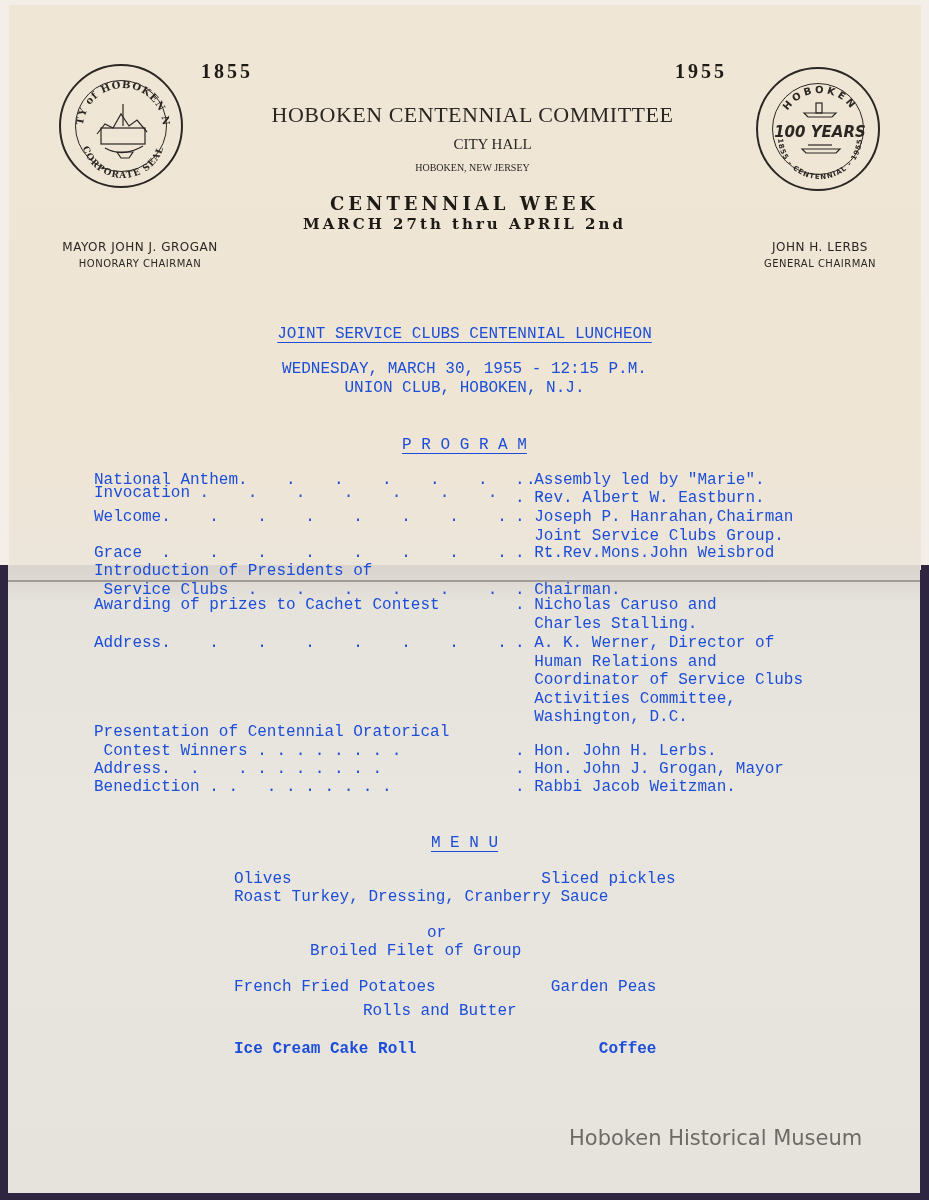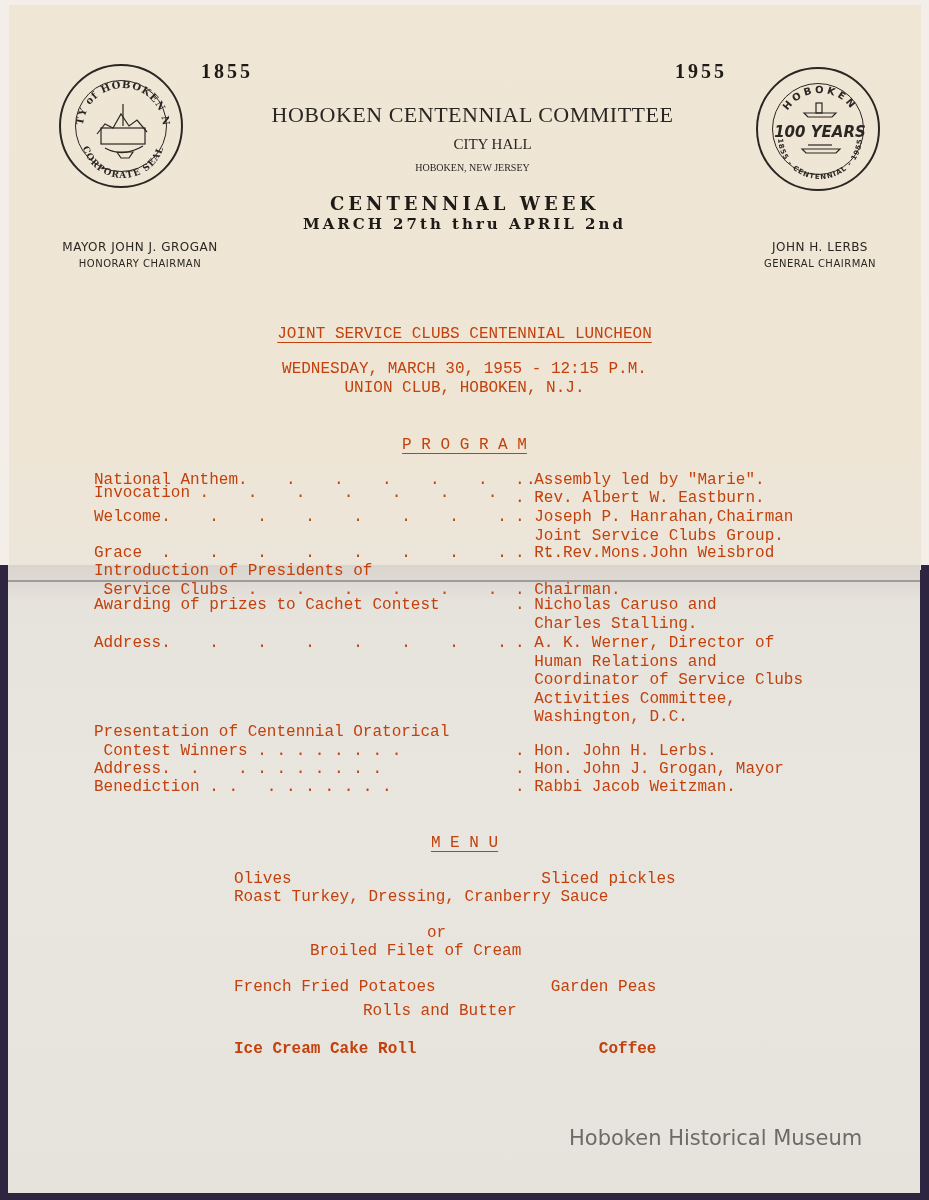--- a/index.html
+++ b/index.html
@@ -30,21 +30,21 @@
   }
   .seal svg { position: absolute; left: 0; top: 0; }
 
   .year { position: absolute; top: 60px; font-family: Liberation Serif, serif; font-weight: bold; font-size: 20px; color: #1e1a16; letter-spacing: 3px; }
   .lh-title { position: absolute; left: 8px; width: 929px; text-align: center; font-family: Liberation Serif, serif; color: #2a2622; }
   .lh-slab { position: absolute; left: 0; width: 929px; text-align: center; font-family: "DejaVu Serif", serif; font-weight: bold; color: #1e1a16; }
   .officer { position: absolute; text-align: center; font-family: "DejaVu Sans", sans-serif; color: #2a2622; }
   .officer .name { font-size: 12px; letter-spacing: 0.5px; }
   .officer .role { font-size: 10px; letter-spacing: 0.5px; margin-top: 4px; }
 
-  .tw { position: absolute; font-family: "Liberation Mono", monospace; font-size: 16px; color: #c2410c; white-space: pre; line-height: 18.5px; }
+  .tw { position: absolute; font-family: "Liberation Mono", monospace; font-size: 16px; color: #1d4ed8; white-space: pre; line-height: 18.5px; }
   .center { left: 0; width: 929px; text-align: center; }
   .ul { text-decoration: underline; text-underline-offset: 4px; }
 
   .watermark { position: absolute; left: 569px; top: 1126px; font-family: "DejaVu Sans", sans-serif; font-size: 21px; color: #6e6a66; }
 </style>
 </head>
 <body>
 
 <div class="bg-top"></div>
 <div class="bg-bottom"></div>
@@ -147,18 +147,18 @@
 . Hon. John H. Lerbs.</div>
 <div class="tw" style="left:94px; top:760px;">Address.  .    . . . . . . . .</div>
 <div class="tw" style="left:515px; top:760px;">. Hon. John J. Grogan, Mayor</div>
 <div class="tw" style="left:94px; top:778px;">Benediction . .   . . . . . . .</div>
 <div class="tw" style="left:515px; top:778px;">. Rabbi Jacob Weitzman.</div>
 
 <div class="tw center ul" style="top:834px;">M E N U</div>
 <div class="tw" style="left:234px; top:870px;">Olives                          Sliced pickles</div>
 <div class="tw" style="left:234px; top:888px;">Roast Turkey, Dressing, Cranberry Sauce</div>
 <div class="tw" style="left:427px; top:924px;">or</div>
-<div class="tw" style="left:310px; top:942px;">Broiled Filet of Cream</div>
+<div class="tw" style="left:310px; top:942px;">Broiled Filet of Group</div>
 <div class="tw" style="left:234px; top:978px;">French Fried Potatoes            Garden Peas</div>
 <div class="tw" style="left:363px; top:1002px;">Rolls and Butter</div>
 <div class="tw" style="left:234px; top:1040px;font-weight:bold;">Ice Cream Cake Roll                   Coffee</div>
 
 <div class="watermark">Hoboken Historical Museum</div>
 
 </body></html>

